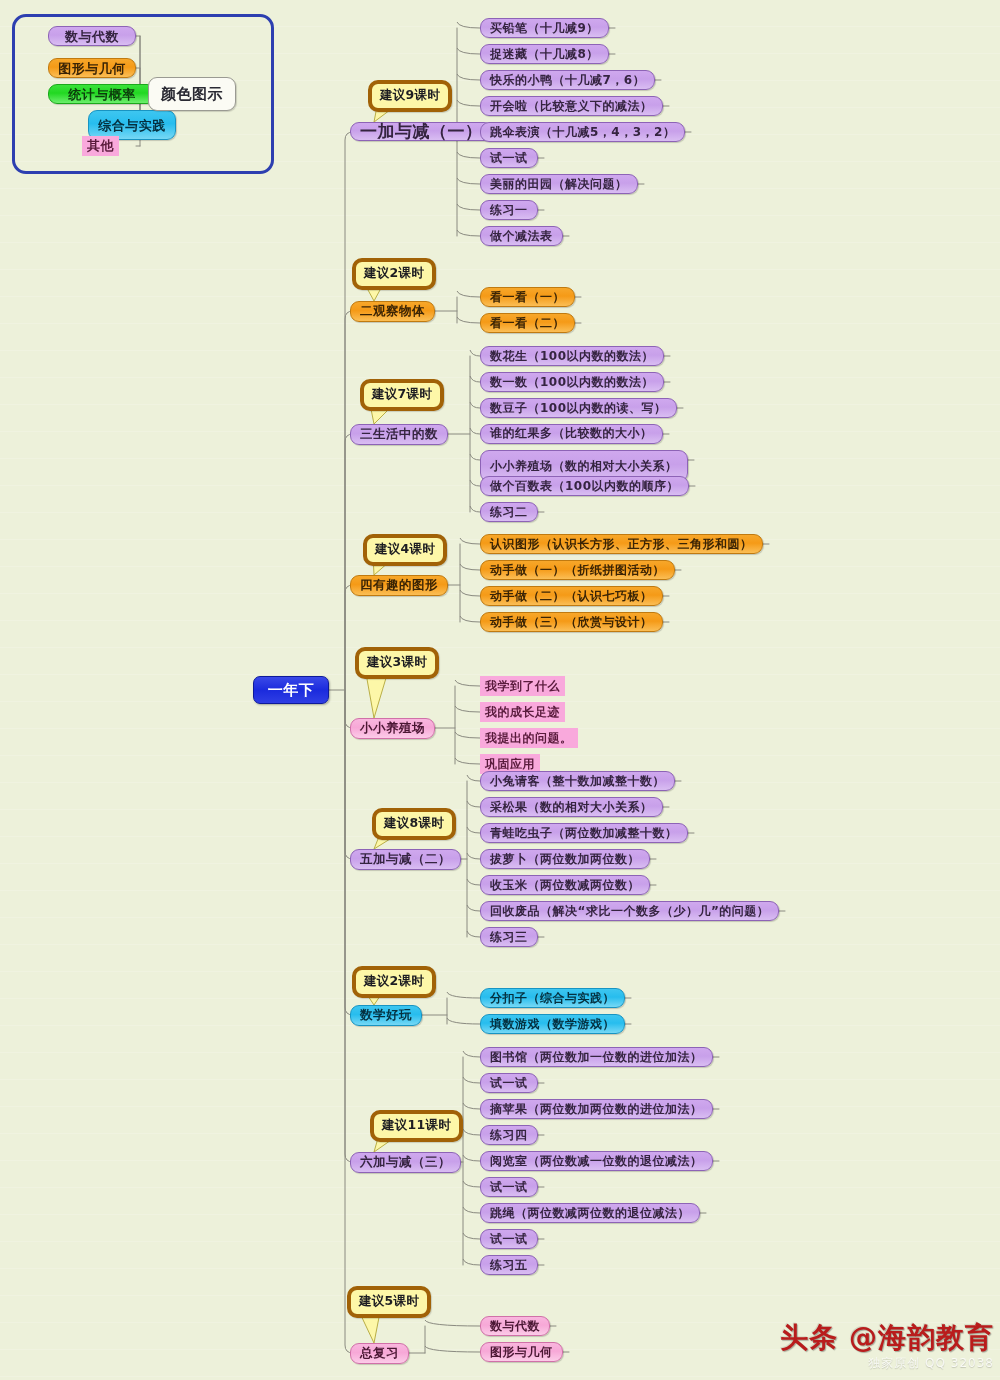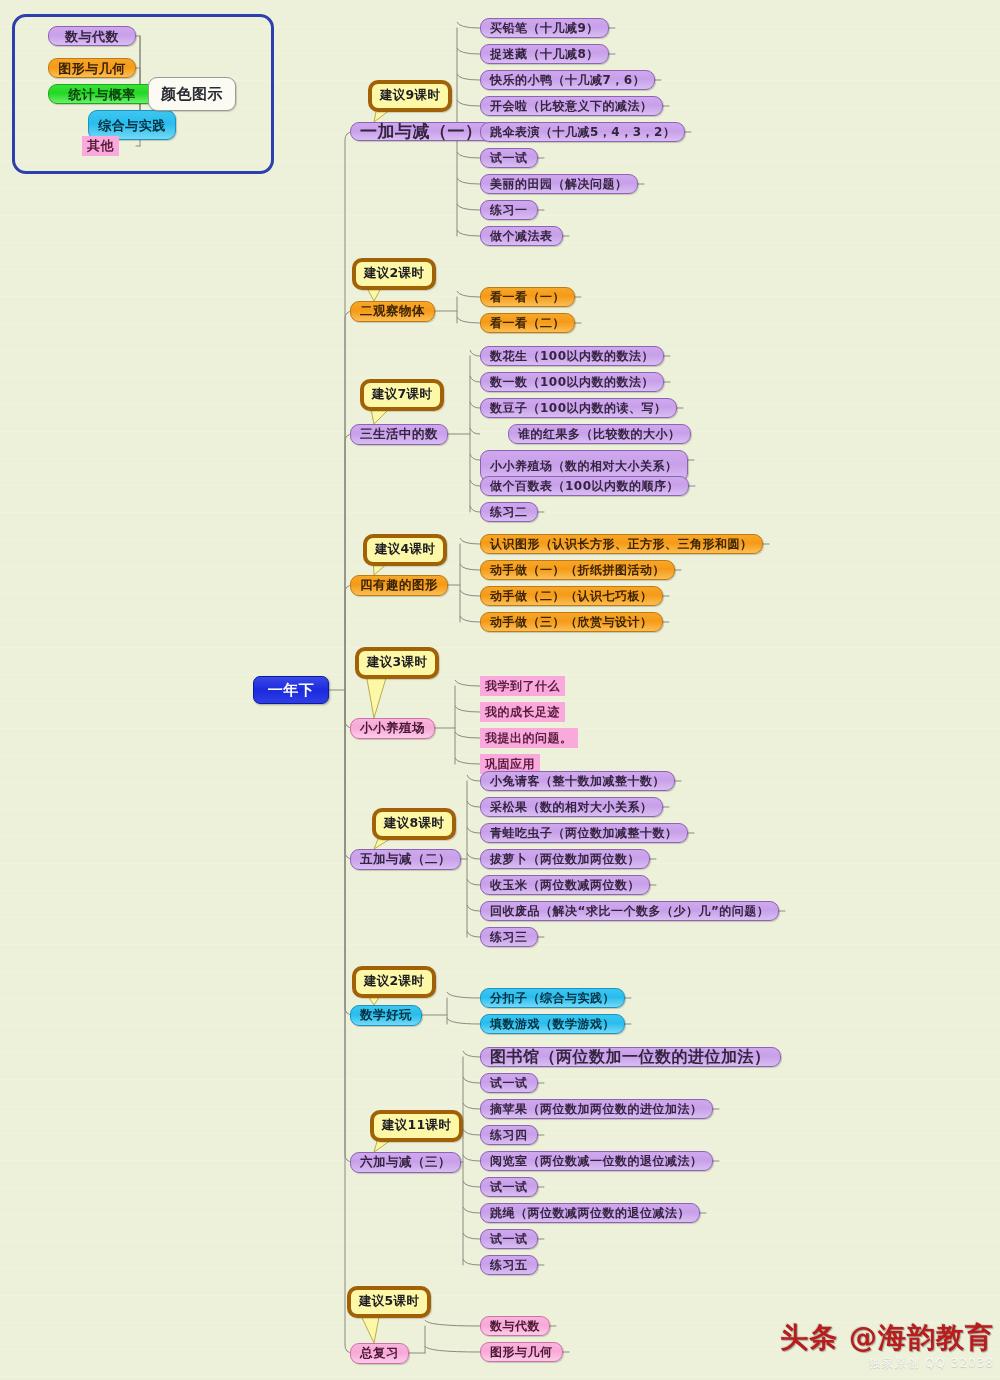--- a/index.html
+++ b/index.html
@@ -276,21 +276,21 @@
       <div class="node rounded c-purple" style="left: 480px; top: 226px; font-size: 12px; height: 20px;">做个减法表</div>
       <div class="node rounded c-orange" style="left: 350px; top: 301px; font-size: 12.5px; height: 21px;">二观察物体</div>
       <div class="callout" style="left: 352px; top: 258px; font-size: 12.5px;">建议2课时</div>
       <div class="node rounded c-orange" style="left: 480px; top: 287px; font-size: 12px; height: 20px;">看一看（一）</div>
       <div class="node rounded c-orange" style="left: 480px; top: 313px; font-size: 12px; height: 20px;">看一看（二）</div>
       <div class="node rounded c-purple" style="left: 350px; top: 424px; font-size: 12.5px; height: 21px;">三生活中的数</div>
       <div class="callout" style="left: 360px; top: 363px; font-size: 12.5px; margin-top: 16px;">建议7课时</div>
       <div class="node rounded c-purple" style="left: 480px; top: 346px; font-size: 12px; height: 20px;">数花生（100以内数的数法）</div>
       <div class="node rounded c-purple" style="left: 480px; top: 372px; font-size: 12px; height: 20px;">数一数（100以内数的数法）</div>
       <div class="node rounded c-purple" style="left: 480px; top: 398px; font-size: 12px; height: 20px;">数豆子（100以内数的读、写）</div>
-      <div class="node rounded c-purple" style="left: 508px; top: 424px; font-size: 12px; height: 20px;">谁的红果多（比较数的大小）</div>
+      <div class="node rounded c-purple" style="left: 480px; top: 424px; font-size: 12px; height: 20px; font-family: Liberation Mono, monospace;">谁的红果多（比较数的大小）</div>
       <div class="node rounded c-purple" style="left: 480px; top: 450px; font-size: 12px; height: 32px;">小小养殖场（数的相对大小关系）</div>
       <div class="node rounded c-purple" style="left: 480px; top: 476px; font-size: 12px; height: 20px;">做个百数表（100以内数的顺序）</div>
       <div class="node rounded c-purple" style="left: 480px; top: 502px; font-size: 12px; height: 20px;">练习二</div>
       <div class="node rounded c-orange" style="left: 350px; top: 575px; font-size: 12.5px; height: 21px;">四有趣的图形</div>
       <div class="callout" style="left: 363px; top: 534px; font-size: 12.5px;">建议4课时</div>
       <div class="node rounded c-orange" style="left: 480px; top: 534px; font-size: 12px; height: 20px;">认识图形（认识长方形、正方形、三角形和圆）</div>
       <div class="node rounded c-orange" style="left: 480px; top: 560px; font-size: 12px; height: 20px;">动手做（一）（折纸拼图活动）</div>
       <div class="node rounded c-orange" style="left: 480px; top: 586px; font-size: 12px; height: 20px;">动手做（二）（认识七巧板）</div>
       <div class="node rounded c-orange" style="left: 480px; top: 612px; font-size: 12px; height: 20px;">动手做（三）（欣赏与设计）</div>
       <div class="node rounded c-pink" style="left: 350px; top: 718px; font-size: 12.5px; height: 21px;">小小养殖场</div>
@@ -307,21 +307,21 @@
       <div class="node rounded c-purple" style="left: 480px; top: 849px; font-size: 12px; height: 20px;">拔萝卜（两位数加两位数）</div>
       <div class="node rounded c-purple" style="left: 480px; top: 875px; font-size: 12px; height: 20px;">收玉米（两位数减两位数）</div>
       <div class="node rounded c-purple" style="left: 480px; top: 901px; font-size: 12px; height: 20px;">回收废品（解决“求比一个数多（少）几”的问题）</div>
       <div class="node rounded c-purple" style="left: 480px; top: 927px; font-size: 12px; height: 20px;">练习三</div>
       <div class="node rounded c-cyan" style="left: 350px; top: 1005px; font-size: 12.5px; height: 21px;">数学好玩</div>
       <div class="callout" style="left: 352px; top: 966px; font-size: 12.5px;">建议2课时</div>
       <div class="node rounded c-cyan" style="left: 480px; top: 988px; font-size: 12px; height: 20px;">分扣子（综合与实践）</div>
       <div class="node rounded c-cyan" style="left: 480px; top: 1014px; font-size: 12px; height: 20px;">填数游戏（数学游戏）</div>
       <div class="node rounded c-purple" style="left: 350px; top: 1152px; font-size: 12.5px; height: 21px;">六加与减（三）</div>
       <div class="callout" style="left: 370px; top: 1110px; font-size: 12.5px;">建议11课时</div>
-      <div class="node rounded c-purple" style="left: 480px; top: 1047px; font-size: 16px; height: 20px;">图书馆（两位数加一位数的进位加法）</div>
+      <div class="node rounded c-purple" style="left: 480px; top: 1047px; font-size: 12px; height: 20px;">图书馆（两位数加一位数的进位加法）</div>
       <div class="node rounded c-purple" style="left: 480px; top: 1073px; font-size: 12px; height: 20px;">试一试</div>
       <div class="node rounded c-purple" style="left: 480px; top: 1099px; font-size: 12px; height: 20px;">摘苹果（两位数加两位数的进位加法）</div>
       <div class="node rounded c-purple" style="left: 480px; top: 1125px; font-size: 12px; height: 20px;">练习四</div>
       <div class="node rounded c-purple" style="left: 480px; top: 1151px; font-size: 12px; height: 20px;">阅览室（两位数减一位数的退位减法）</div>
       <div class="node rounded c-purple" style="left: 480px; top: 1177px; font-size: 12px; height: 20px;">试一试</div>
       <div class="node rounded c-purple" style="left: 480px; top: 1203px; font-size: 12px; height: 20px;">跳绳（两位数减两位数的退位减法）</div>
       <div class="node rounded c-purple" style="left: 480px; top: 1229px; font-size: 12px; height: 20px;">试一试</div>
       <div class="node rounded c-purple" style="left: 480px; top: 1255px; font-size: 12px; height: 20px;">练习五</div>
       <div class="node rounded c-pink" style="left: 350px; top: 1343px; font-size: 12.5px; height: 21px;">总复习</div>
       <div class="callout" style="left: 347px; top: 1286px; font-size: 12.5px;">建议5课时</div>

